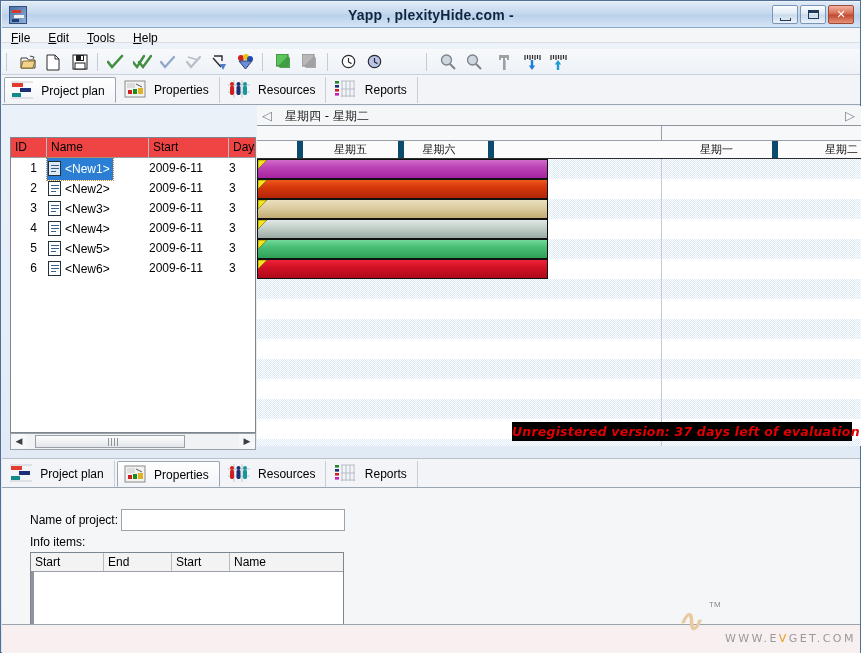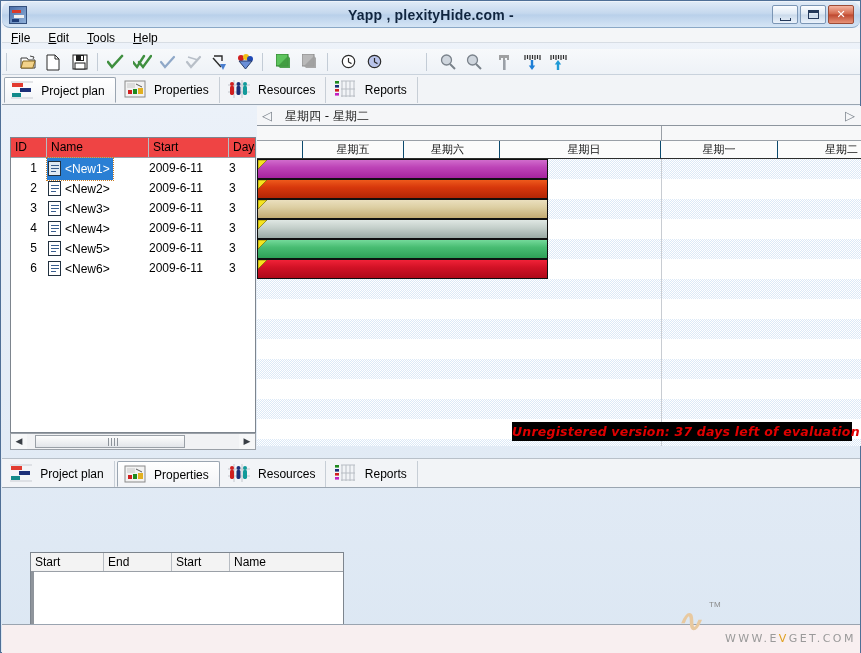--- a/index.html
+++ b/index.html
@@ -14,21 +14,20 @@
     background:linear-gradient(180deg,#eef3fa 0%,#dce7f3 100%);
     border:1px solid #4f6f96;
     box-sizing:border-box;
   }
   
   .titlebar{
     position:absolute;left:1px;top:1px;width:858px;height:26px;
     background:linear-gradient(180deg,#dfeaf6 0%,#c5d8ee 45%,#b9d0ea 52%,#d5e5f5 100%);
     border-bottom:1px solid #8aa8c6;
     box-sizing:border-box;
-    border-radius:8px;
   }
   .app-icon{
     position:absolute;left:7px;top:4px;width:18px;height:18px;
     background:linear-gradient(135deg,#4a6ea8,#8fb0d8);
     border:1px solid #33507d;box-sizing:border-box;
     overflow:hidden;
   }
   .app-icon i{position:absolute;display:block;}
   .app-icon .r1{left:2px;top:3px;width:9px;height:3px;background:#d83a2a;}
   .app-icon .r2{left:4px;top:8px;width:10px;height:3px;background:#f0f0f0;}
@@ -158,21 +157,21 @@
   
   .gantt{
     position:absolute;left:256px;top:125px;width:604px;height:320px;
     background:#fff;overflow:hidden;
   }
   .ghead1{position:absolute;left:0;top:0;width:604px;height:15px;background:#f7f8f9;
     border-bottom:1px solid #9aa0a7;box-sizing:border-box;}
   .ghead2{position:absolute;left:0;top:15px;width:604px;height:18px;background:#fbfbfb;
     border-bottom:1px solid #2e2e2e;box-sizing:border-box;}
   .dayc{position:absolute;top:0;height:17px;line-height:17px;text-align:center;
-    font-size:11px;color:#111;border-right:1px solid #0c4a6e;box-sizing:border-box;
+    font-size:11px;color:#111;border-right:6px solid #0c4a6e;box-sizing:border-box;
     font-family:"DejaVu Sans",sans-serif;}
   .wkdiv{position:absolute;top:0;width:1px;height:15px;background:#9aa0a7;}
   .gbody{position:absolute;left:0;top:33px;width:604px;height:287px;}
   .stripe{position:absolute;left:0;width:604px;height:20px;
     background-image:
       linear-gradient(45deg,#dce9f7 25%,transparent 25%,transparent 75%,#dce9f7 75%),
       linear-gradient(45deg,#dce9f7 25%,transparent 25%,transparent 75%,#dce9f7 75%);
     background-size:2px 2px;background-position:0 0,1px 1px;background-color:#ffffff;}
   .vline{position:absolute;top:0;width:1px;height:287px;background:#c8ccd2;}
   .bar{position:absolute;height:20px;border:1px solid #101010;box-sizing:border-box;}
@@ -525,22 +524,21 @@
     <div class="ab abR">▶</div>
   </div>
 
   <div class="gantt">
     <div class="ghead1">
       <div class="wkdiv" style="left:404px"></div>
     </div>
     <div class="ghead2">
       <div class="dayc" style="left:0;width:46px"></div>
       <div class="dayc" style="left:46px;width:101px">星期五</div>
-      <div class="dayc" style="left:139px;width:104px">星期六</div>
-      <div class="dayc" style="left:251px;width:153px">星期日</div>
+      <div class="dayc" style="left:133px;width:104px">星期六</div>
       <div class="dayc" style="left:404px;width:117px">星期一</div>
       <div class="dayc" style="left:543px;width:83px;border-right:none">星期二</div>
     </div>
 
     <div class="gbody">
       <div class="stripe" style="top:0"></div>
       <div class="stripe" style="top:40px"></div>
       <div class="stripe" style="top:80px"></div>
       <div class="stripe" style="top:120px"></div>
       <div class="stripe" style="top:160px"></div>
@@ -649,20 +647,25 @@
           <rect x="1" y="13" width="4" height="2.6" fill="#c21fc2"></rect>
           <g stroke="#b8bdc4">
               <path d="M8 1v16M12 1v16M16 1v16M20 1v16M7 1h14M7 9h14M7 16h14"></path>
             </g>
         </svg>
       </span>
       <span class="tlabel">Reports</span>
     </div>
   </div>
 
+  <div class="props">
+    <div class="lbl" style="left:28px;top:25px">Name of project:</div>
+    <input class="txtin" style="left: 119px; top: 21px; width: 224px; height: 22px;" value="" placeholder="">
+    <div class="lbl" style="left:28px;top:47px">Info items:</div>
+  </div>
 
   <div class="infogrid">
     <div class="ih">
       <div class="hc" style="left:0;width:73px">Start</div>
       <div class="hc" style="left:73px;width:68px">End</div>
       <div class="hc" style="left:141px;width:58px">Start</div>
       <div class="hc" style="left:199px;width:113px;border-right:none">Name</div>
     </div>
     <div class="rowline"></div>
   </div>

